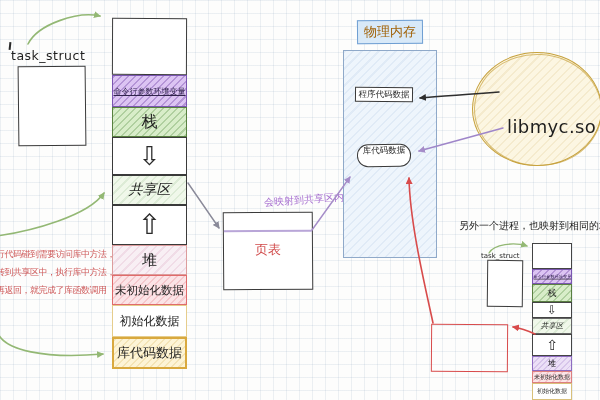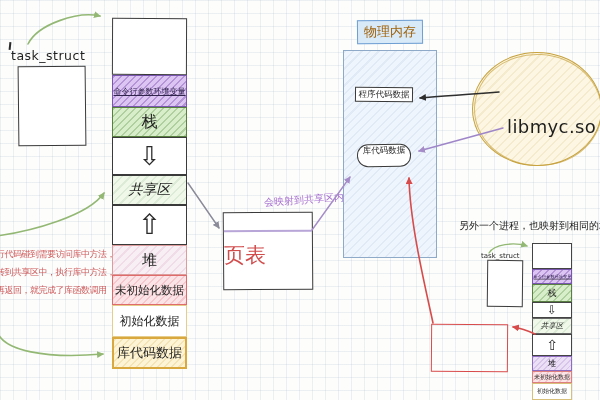--- a/index.html
+++ b/index.html
@@ -65,21 +65,21 @@
       <span class="harrow" style="font-size:28px;">⇧</span>
     </div>
     <div class="seg hatch-lav" style="top:245px;height:30px;border-color:#dc9c9c;font-size:15px;">堆</div>
     <div class="seg hatch-pink" style="top:275px;height:30px;border-color:#e06b6b;font-size:11.5px;">未初始化数据</div>
     <div class="seg" style="top:305px;height:32px;border-color:#e6cd8c;font-size:12px;">初始化数据</div>
     <div class="seg hatch-yellow" style="top:337px;height:32px;border-color:#d9a93f;border-width:2px;font-size:13px;">库代码数据</div>
   </div>
 
   <div class="box" style="left:223px;top:212px;width:90px;height:78px;border-width:1.7px;transform:rotate(-0.4deg);">
     <div style="position:absolute;left:0;right:0;top:17px;height:1.6px;background:#b9a6d8;"></div>
-    <div style="position:absolute;left:0;right:0;top:28px;text-align:left;color:#d14b4b;font-size:21px;">页表</div>
+    <div style="position:absolute;left:0;right:0;top:28px;text-align:center;color:#d14b4b;font-size:13px;">页表</div>
   </div>
   <div class="lbl" style="left:264px;top:193px;font-size:10px;color:#a76fd0;transform:rotate(-4deg);">会映射到共享区内</div>
 
   <div class="abs hatch-blue" style="left:343px;top:50px;width:94px;height:208px;box-sizing:border-box;border:1.6px solid #8fa9c9;"></div>
   <div class="box" style="left:357px;top:20px;width:66px;height:24px;background:#d8e9f8;border-color:#6e9ed2;display:flex;align-items:center;justify-content:center;transform:rotate(-0.5deg);">
     <span style="font-size:13px;color:#a16207;">物理内存</span>
   </div>
   <div class="box" style="left:355px;top:87px;width:58px;height:15px;border-width:1.4px;display:flex;align-items:center;justify-content:center;transform:rotate(0.5deg);">
     <span style="font-size:8.5px;white-space:nowrap;">程序代码数据</span>
   </div>

